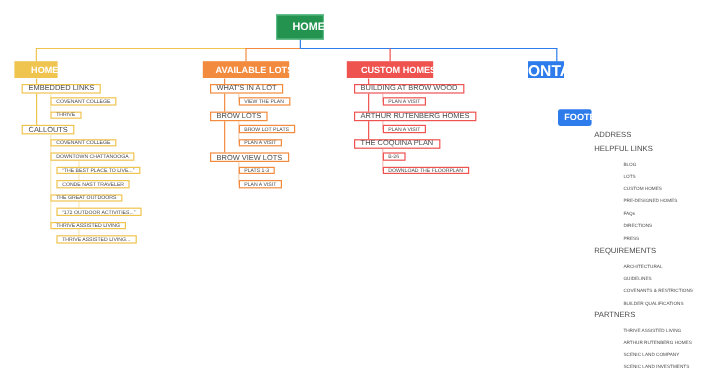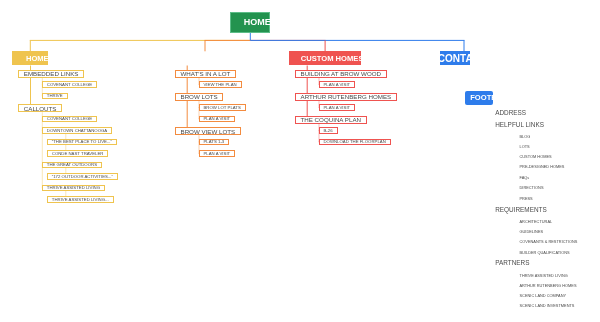--- a/index.html
+++ b/index.html
@@ -104,20 +104,23 @@
     </div>
     <div class="node bx" style="left: 46.8px; top: 173.2px; height: 6.5px; border: 1px solid rgb(239, 196, 79); font-size: 4.3px; padding-left: 4px; padding-right: 4px;">
       <span>“172 OUTDOOR ACTIVITIES...”</span>
     </div>
     <div class="node bx" style="left: 41.8px; top: 184.7px; height: 6.5px; border: 1px solid rgb(239, 196, 79); font-size: 4.3px; padding-left: 4px; padding-right: 4px;">
       <span>THRIVE ASSISTED LIVING</span>
     </div>
     <div class="node bx" style="left: 46.8px; top: 196.2px; height: 6.5px; border: 1px solid rgb(239, 196, 79); font-size: 4.3px; padding-left: 4px; padding-right: 4px;">
       <span>THRIVE ASSISTED LIVING...</span>
     </div>
+    <div class="node hdr" style="left: 169px; top: 51.3px; height: 14.2px; width: 72px; background: rgb(243, 139, 63); font-size: 7.6px;">
+      <span>AVAILABLE LOTS</span>
+    </div>
     <div class="node bx" style="left: 175px; top: 69.7px; height: 8px; border: 1px solid rgb(243, 139, 63); font-size: 6.2px; padding-left: 4.5px; padding-right: 4.5px;">
       <span>WHAT'S IN A LOT</span>
     </div>
     <div class="node bx" style="left: 198.5px; top: 81.2px; height: 6.5px; border: 1px solid rgb(243, 139, 63); font-size: 4.3px; padding-left: 4px; padding-right: 4px;">
       <span>VIEW THE PLAN</span>
     </div>
     <div class="node bx" style="left: 175px; top: 92.7px; height: 8px; border: 1px solid rgb(243, 139, 63); font-size: 6.2px; padding-left: 4.5px; padding-right: 4.5px;">
       <span>BROW LOTS</span>
     </div>
     <div class="node bx" style="left: 198.5px; top: 104.2px; height: 6.5px; border: 1px solid rgb(243, 139, 63); font-size: 4.3px; padding-left: 4px; padding-right: 4px;">
@@ -152,21 +155,21 @@
     </div>
     <div class="node bx" style="left: 295px; top: 115.7px; height: 8px; border: 1px solid rgb(239, 83, 80); font-size: 6.2px; padding-left: 4.5px; padding-right: 4.5px;">
       <span>THE COQUINA PLAN</span>
     </div>
     <div class="node bx" style="left: 318.5px; top: 127.2px; height: 6.5px; border: 1px solid rgb(239, 83, 80); font-size: 4.3px; padding-left: 4px; padding-right: 4px;">
       <span>B-26</span>
     </div>
     <div class="node bx" style="left: 318.5px; top: 138.7px; height: 6.5px; border: 1px solid rgb(239, 83, 80); font-size: 4.3px; padding-left: 4px; padding-right: 4px;">
       <span>DOWNLOAD THE FLOORPLAN</span>
     </div>
-    <div class="node hdr" style="left: 439.9px; top: 51.3px; height: 14.2px; width: 30px; background: rgb(46, 124, 235); font-size: 10px;">
+    <div class="node hdr" style="left: 439.9px; top: 51.3px; height: 14.2px; width: 30px; background: rgb(46, 124, 235); font-size: 13px;">
       <span>CONTACT</span>
     </div>
     <div class="node hdr" style="left: 465px; top: 91.3px; height: 13.4px; width: 28px; background: rgb(46, 124, 235); font-size: 7.6px; border-radius: 2px;">
       <span>FOOTER</span>
     </div>
     <div class="node fl" style="left: 495.2px; top: 108.8px; font-size: 6.4px;">
       <span>ADDRESS</span>
     </div>
     <div class="node fl" style="left: 495.2px; top: 121px; font-size: 6.4px;">
       <span>HELPFUL LINKS</span>

